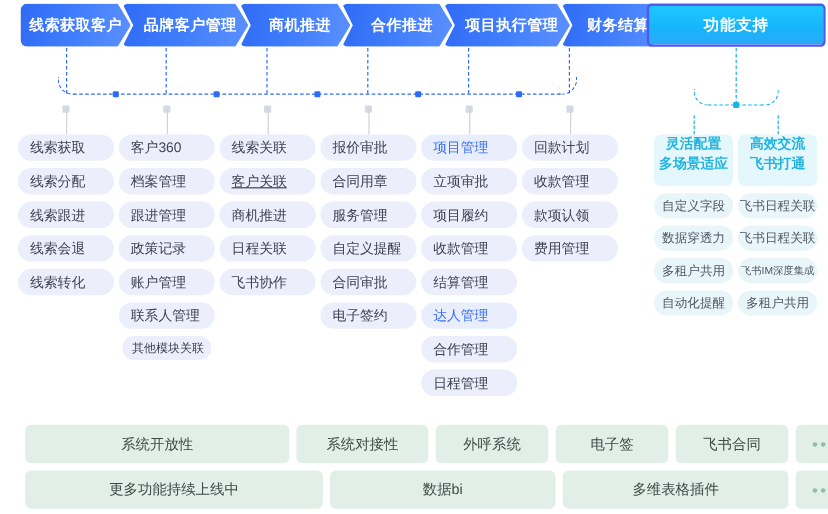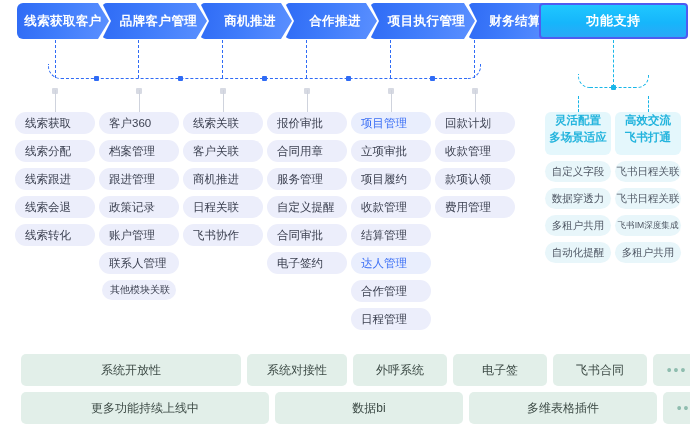--- a/index.html
+++ b/index.html
@@ -208,21 +208,21 @@
       </div>
     <div class="pill sm" style="width:74px;">
         <span>其他模块关联</span>
       </div>
   </div>
 
   <div class="col" style="left:183px;top:112px;width:80px;">
     <div class="pill" style="width:80px;">
         <span>线索关联</span>
       </div>
-    <div class="pill" style="width:80px;">
+    <div class="pill" style="width:80px;text-decoration:underline;">
         <span>客户关联</span>
       </div>
     <div class="pill" style="width:80px;">
         <span>商机推进</span>
       </div>
     <div class="pill" style="width:80px;">
         <span>日程关联</span>
       </div>
     <div class="pill" style="width:80px;">
         <span>飞书协作</span>
@@ -327,21 +327,21 @@
       </div>
     <div class="cyan-pill">
         <span>多租户共用</span>
       </div>
   </div>
 
   <div class="greenrow" style="left:21px;top:354px;">
     <div class="greenbox" style="width:220px;">
         <span>系统开放性</span>
       </div>
-    <div class="greenbox" style="width:100px;font-family:Liberation Serif, serif;">
+    <div class="greenbox" style="width:110px;font-family:Liberation Serif, serif;">
         <span>系统对接性</span>
       </div>
     <div class="greenbox" style="width:94px;">
         <span>外呼系统</span>
       </div>
     <div class="greenbox" style="width:94px;">
         <span>电子签</span>
       </div>
     <div class="greenbox" style="width:94px;">
         <span>飞书合同</span>

